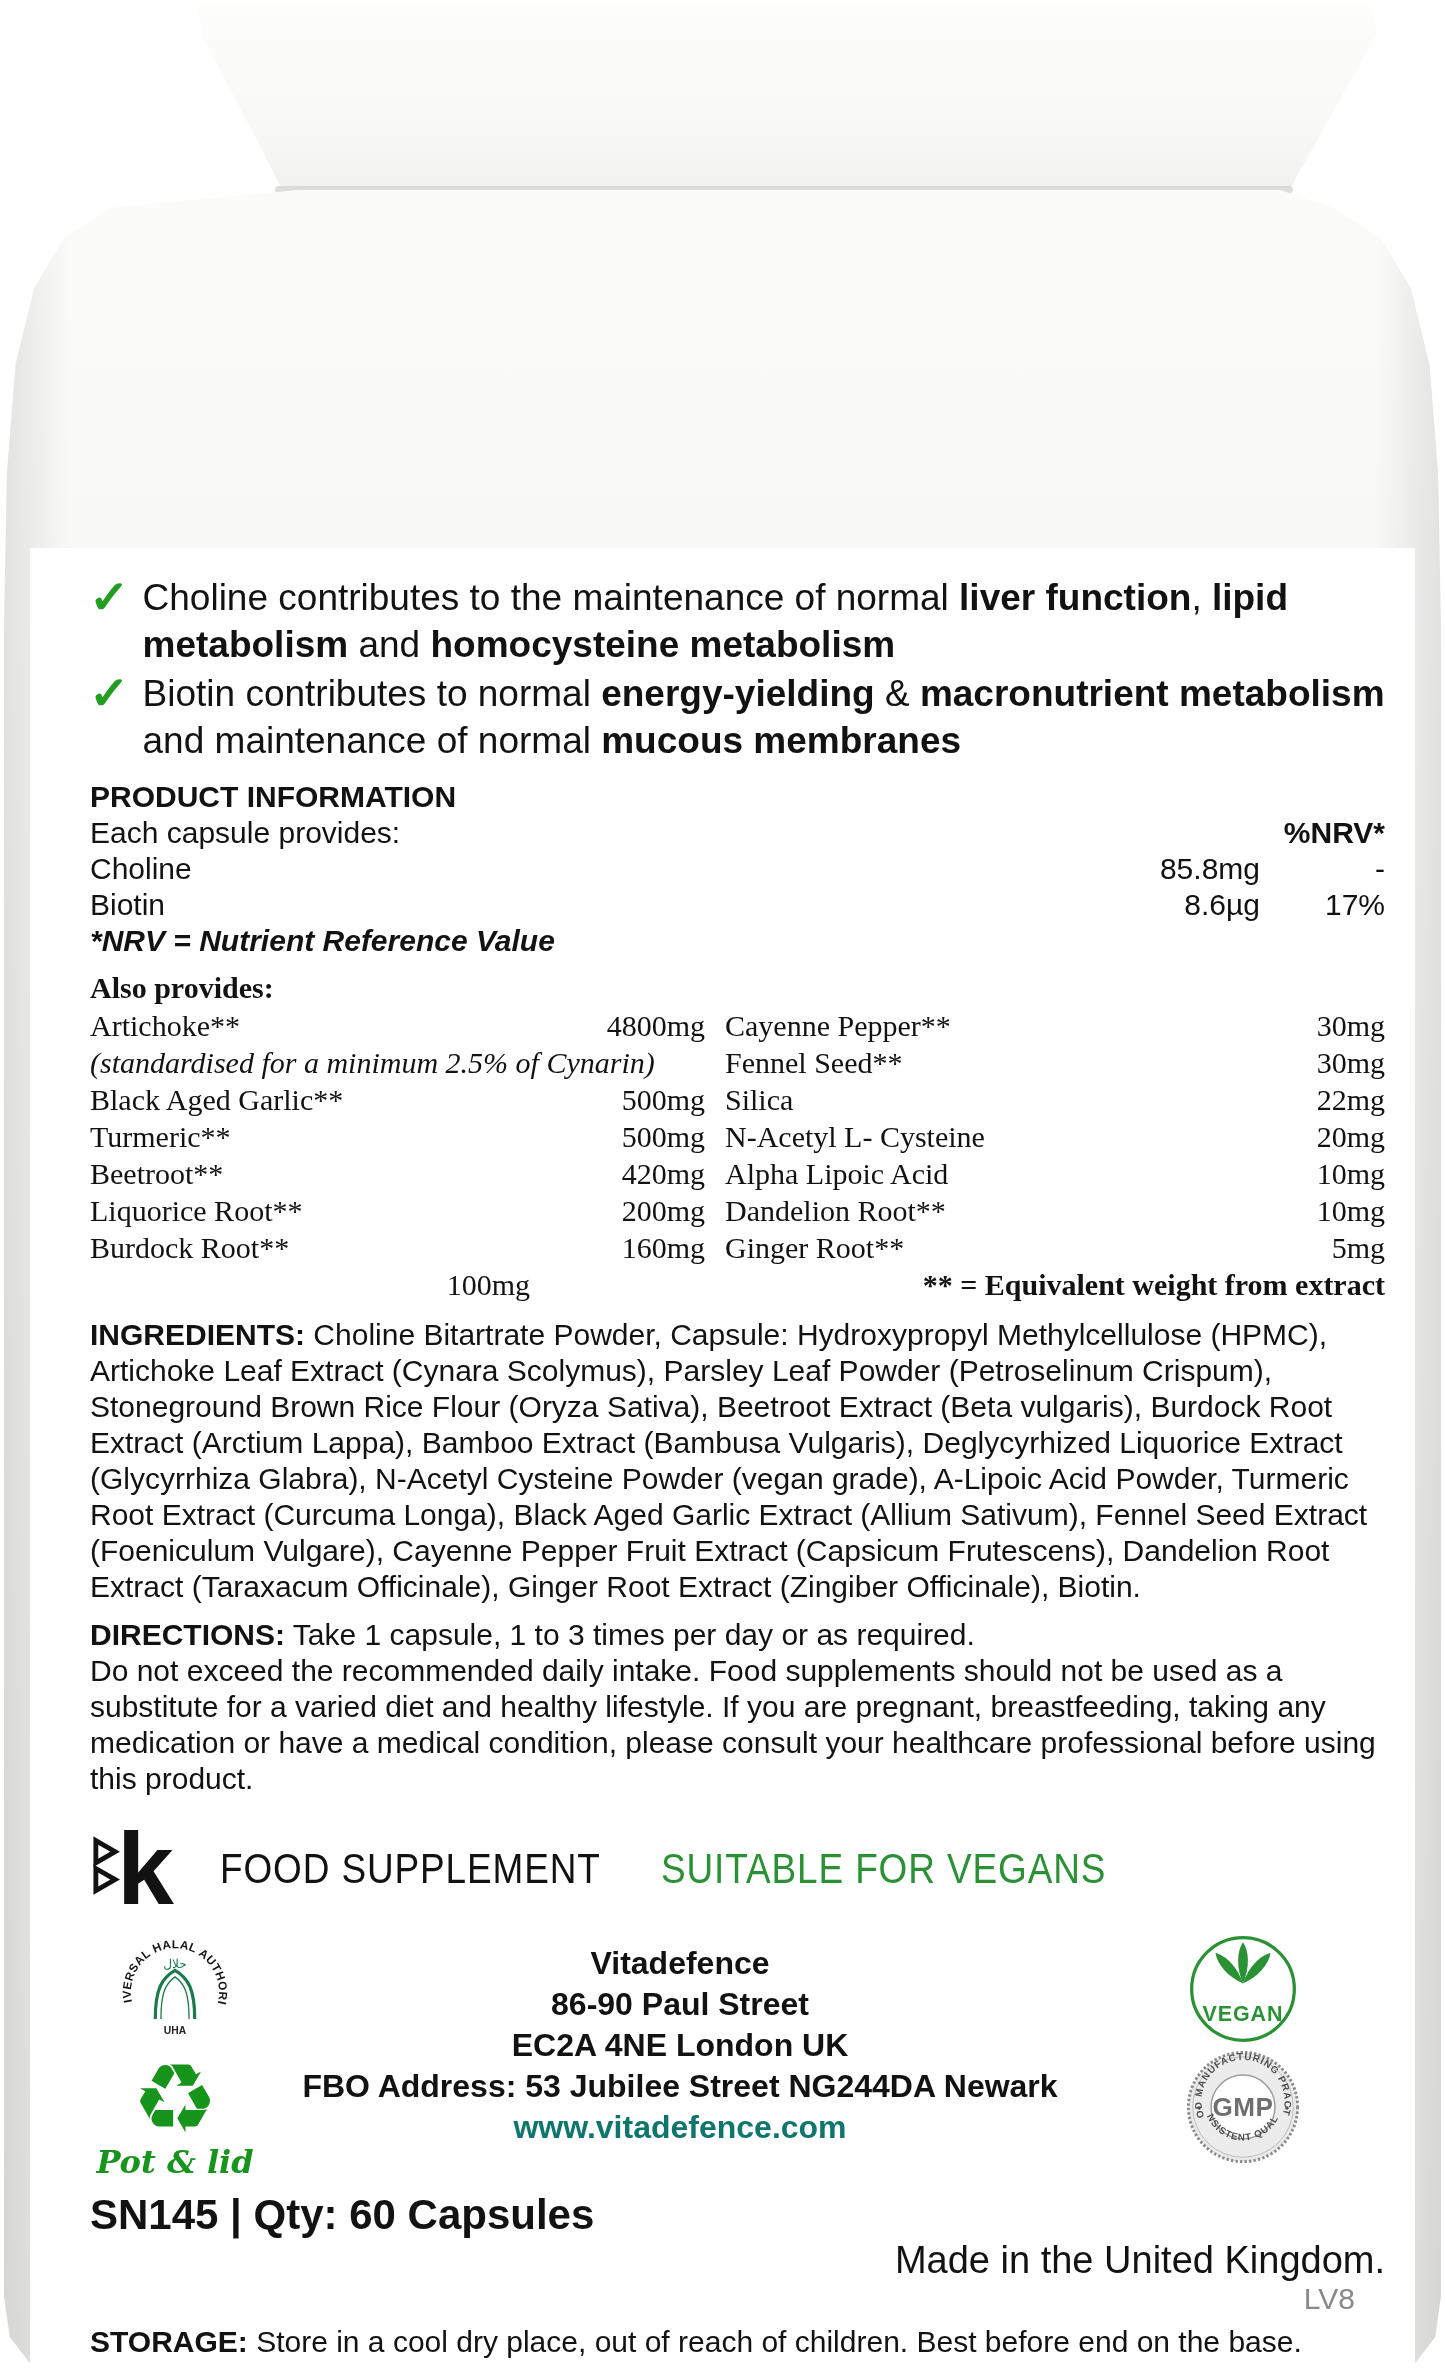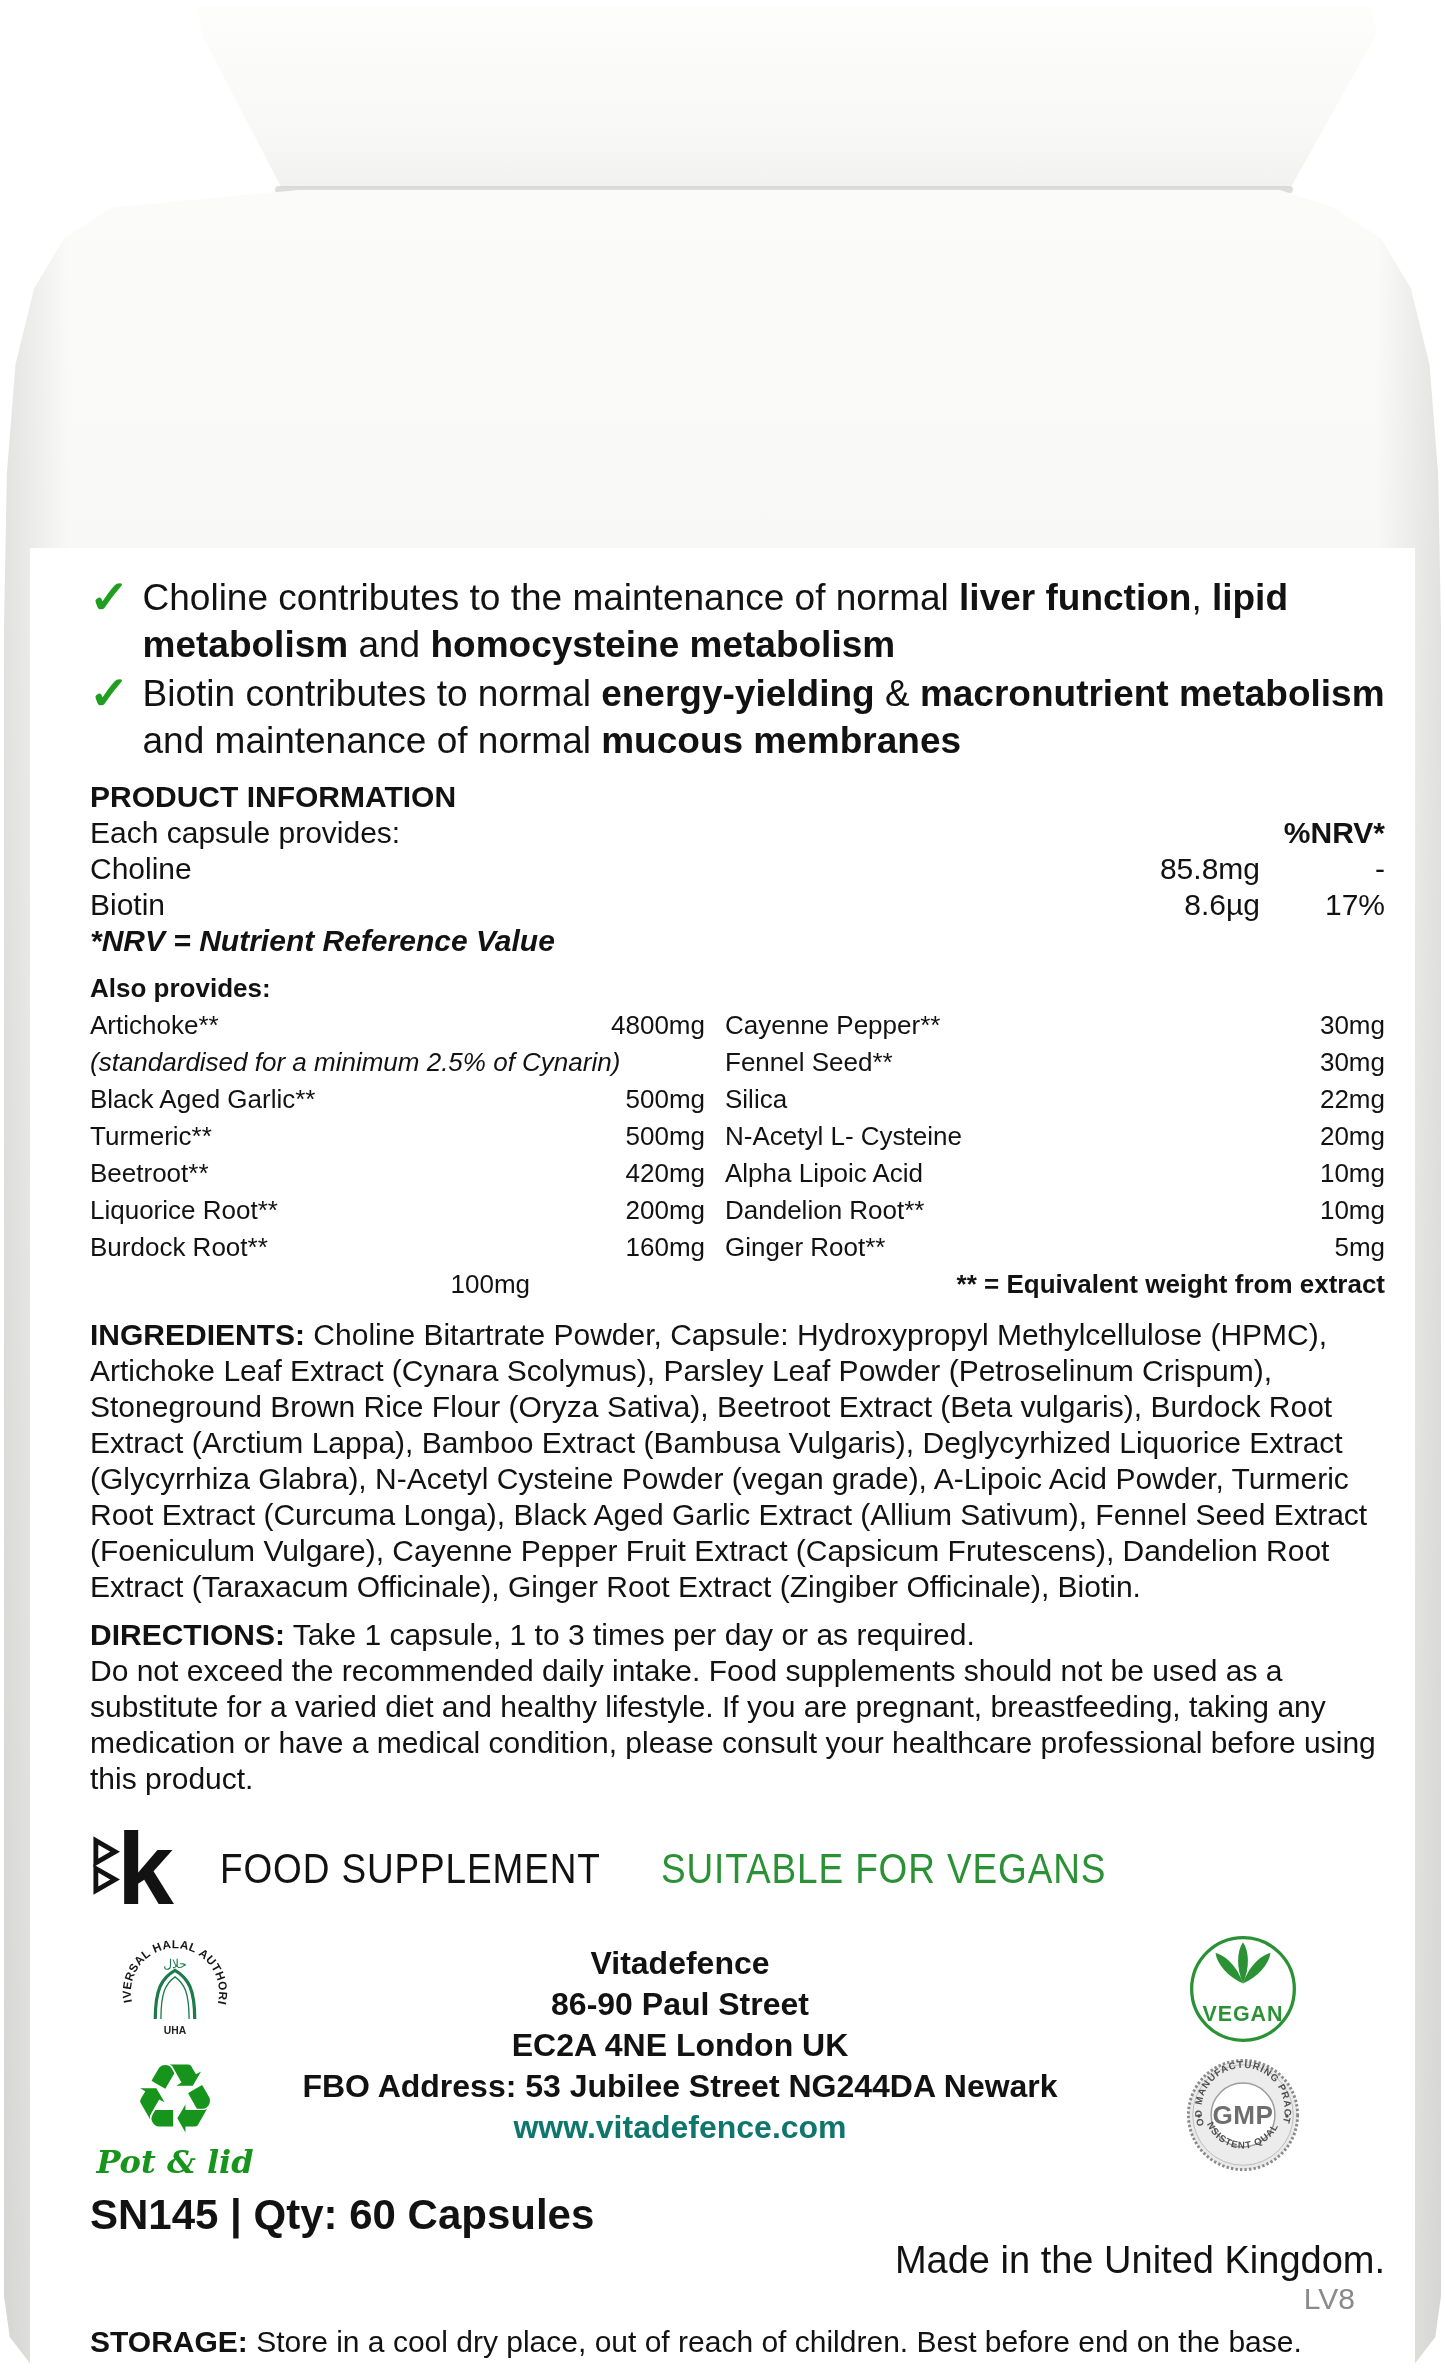--- a/index.html
+++ b/index.html
@@ -46,21 +46,21 @@
   .claim-text b{font-weight:bold;}
   
   .pi{margin-top:14px;font-size:30px;line-height:36px;}
   .pi h2{margin:0;font-size:30px;line-height:37px;}
   .pi-grid{display:grid;grid-template-columns:1fr 150px 125px;}
   .pi-grid .amt{text-align:right;}
   .pi-grid .nrv{text-align:right;}
   .pi-grid .nrv-h{text-align:right;font-weight:bold;}
   .pi-foot{margin:0;font-weight:bold;font-style:italic;}
   
-  .ap{margin-top:10px;font-size:26px;line-height:37px;}
+  .ap{margin-top:10px;font-size:30px;line-height:37px;font-family:Liberation Serif, serif;}
   .ap-h{display:block;font-weight:bold;line-height:38px;}
   .ap-grid{display:grid;grid-template-columns:440px 175px 330px 1fr;}
   .ap-grid .v{text-align:right;}
   .ap-grid .c3{padding-left:20px;}
   .ap-grid .note{grid-column:1 / span 2;font-style:italic;white-space:nowrap;}
   .ap-grid .apfoot{grid-column:3 / span 2;font-weight:bold;text-align:right;white-space:nowrap;}
   
   .para{margin:14px 0 0 0;font-size:30px;line-height:36px;}
   .para b{font-weight:bold;}
   .para.tight{margin-top:12px;}
@@ -70,21 +70,21 @@
   .fs-k{flex:0 0 auto;margin-left:2px;}
   .fs-main{font-size:42px;letter-spacing:1px;margin-left:46px;transform:scaleX(.88);transform-origin:left center;white-space:nowrap;}
   .fs-vegan{font-size:42px;letter-spacing:1px;color:#2a9235;margin-left:8px;transform:scaleX(.88);transform-origin:left center;white-space:nowrap;}
   
   .cert-grid{display:grid;grid-template-columns:170px 840px 1fr;margin-top:10px;align-items:start;}
   .cert-left{display:flex;flex-direction:column;align-items:center;}
   .recycle{font-size:96px;line-height:92px;color:#17941c;margin-top:2px;}
   .potlid{font-family:"DejaVu Serif",serif;font-style:italic;font-weight:bold;color:#17941c;font-size:32px;line-height:34px;}
   .company{text-align:center;font-weight:bold;font-size:32px;line-height:41px;padding-top:14px;}
   .company .web{color:#0f766e;}
-  .cert-right{display:flex;flex-direction:column;align-items:center;gap:12px;padding-top:4px;}
+  .cert-right{display:flex;flex-direction:column;align-items:center;gap:4px;padding-top:4px;}
   
   .sn-row{display:flex;align-items:baseline;margin-top:12px;flex-direction:column;}
   .sku{font-size:42px;font-weight:bold;white-space:nowrap;}
   .made{font-size:38px;margin-left:auto;white-space:nowrap;}
   .lv8{font-size:30px;color:#8a8a8a;margin-left:auto;margin-right:30px;white-space:nowrap;}
   .storage{margin:8px 0 0 0;font-size:30px;line-height:36px;}
   svg text{font-family:"Liberation Sans",sans-serif;}
 </style>
 </head>
 <body>

